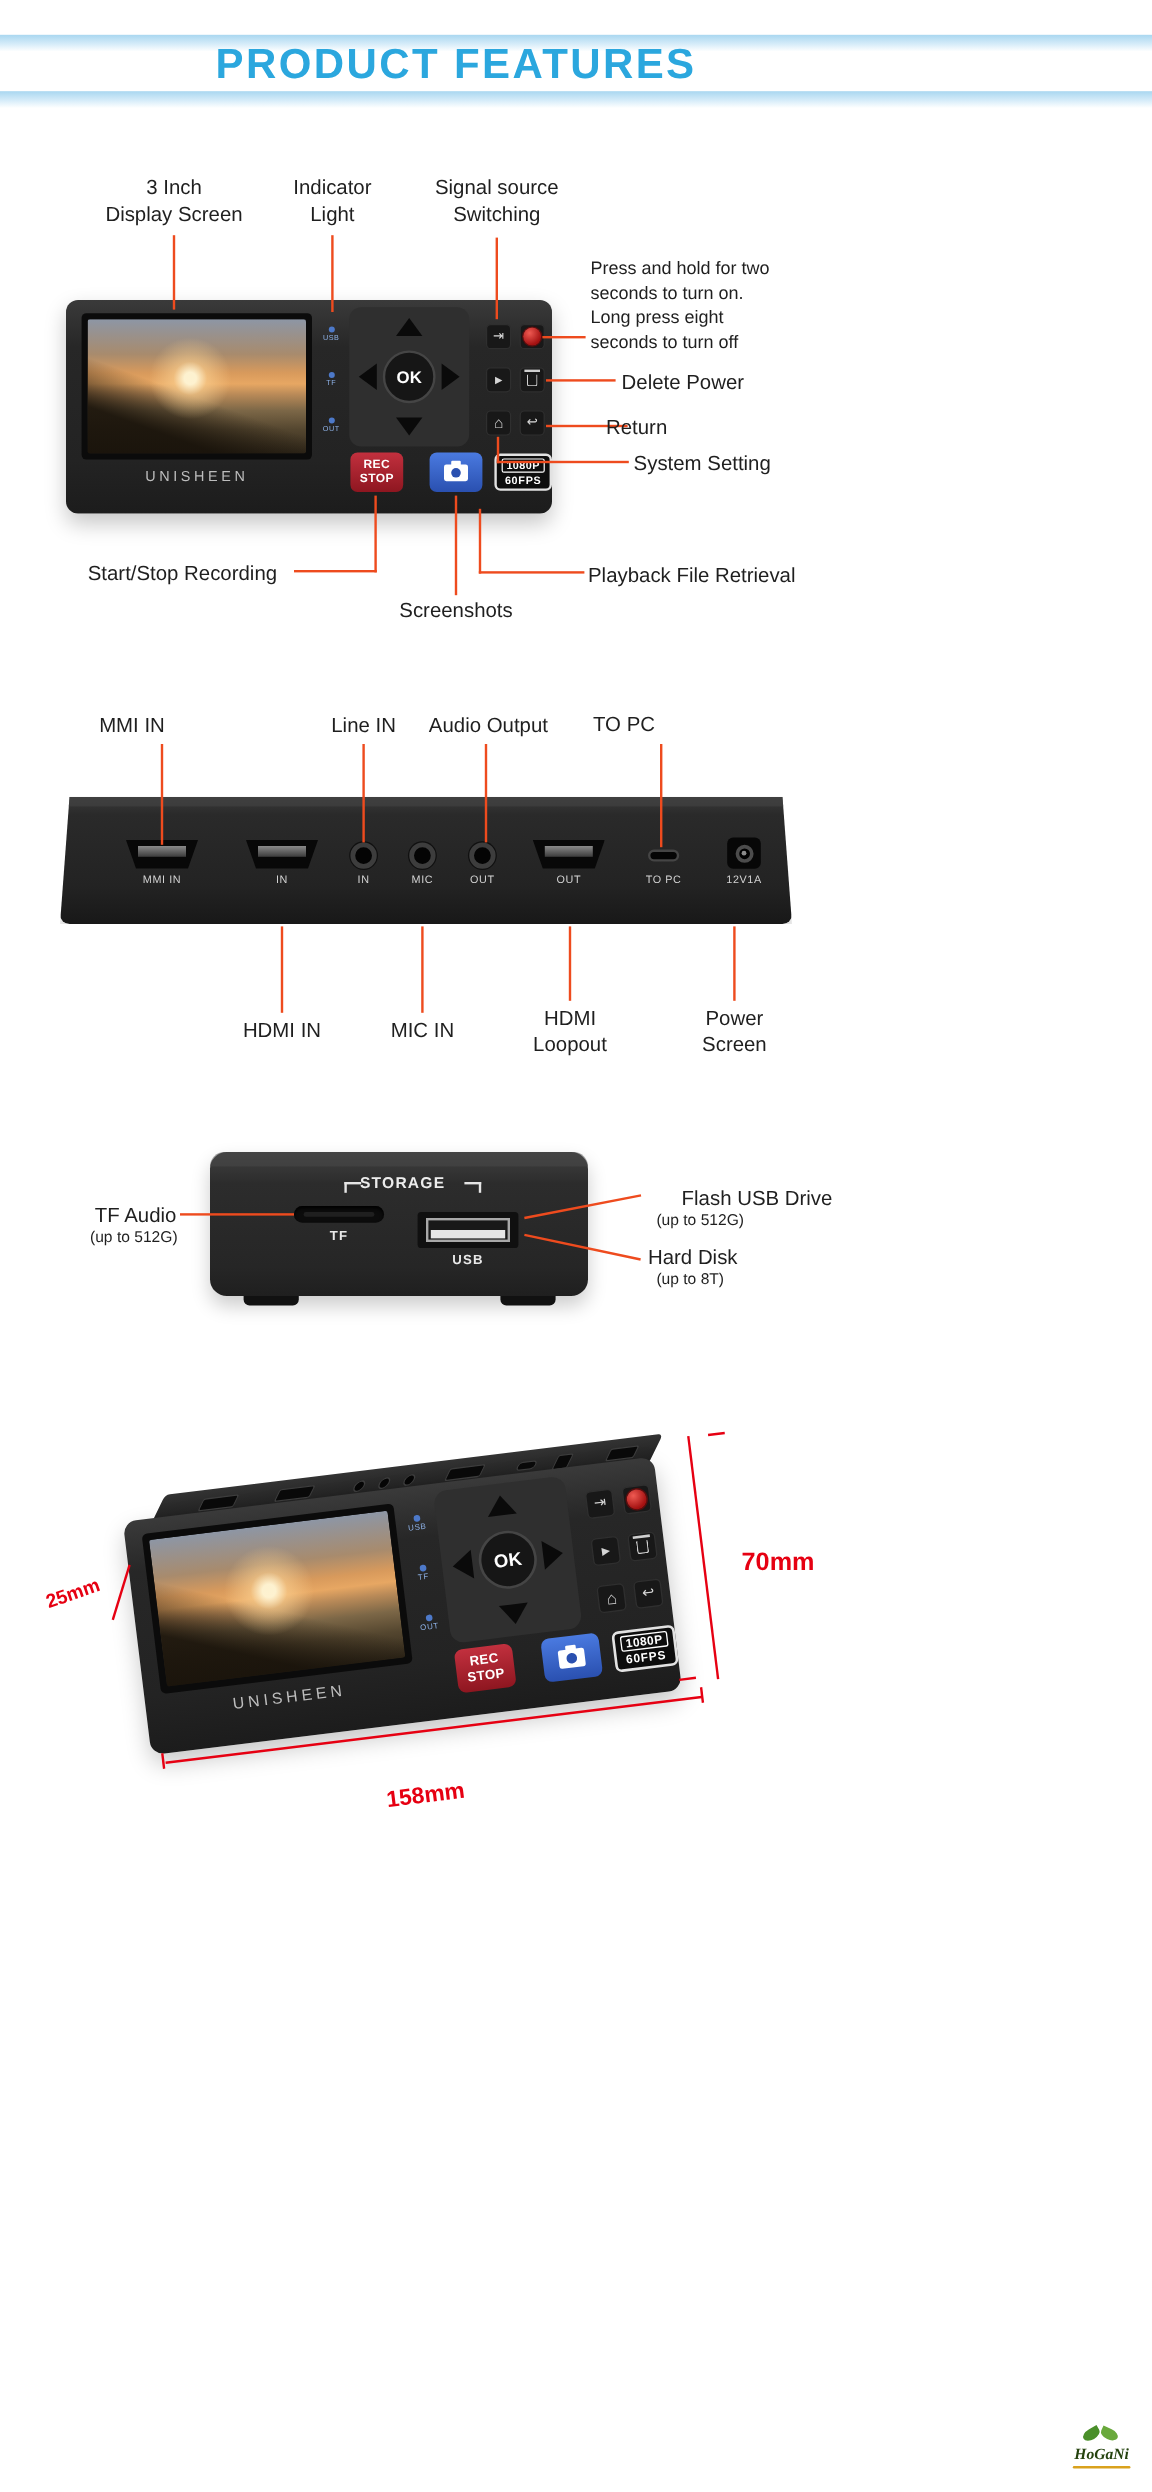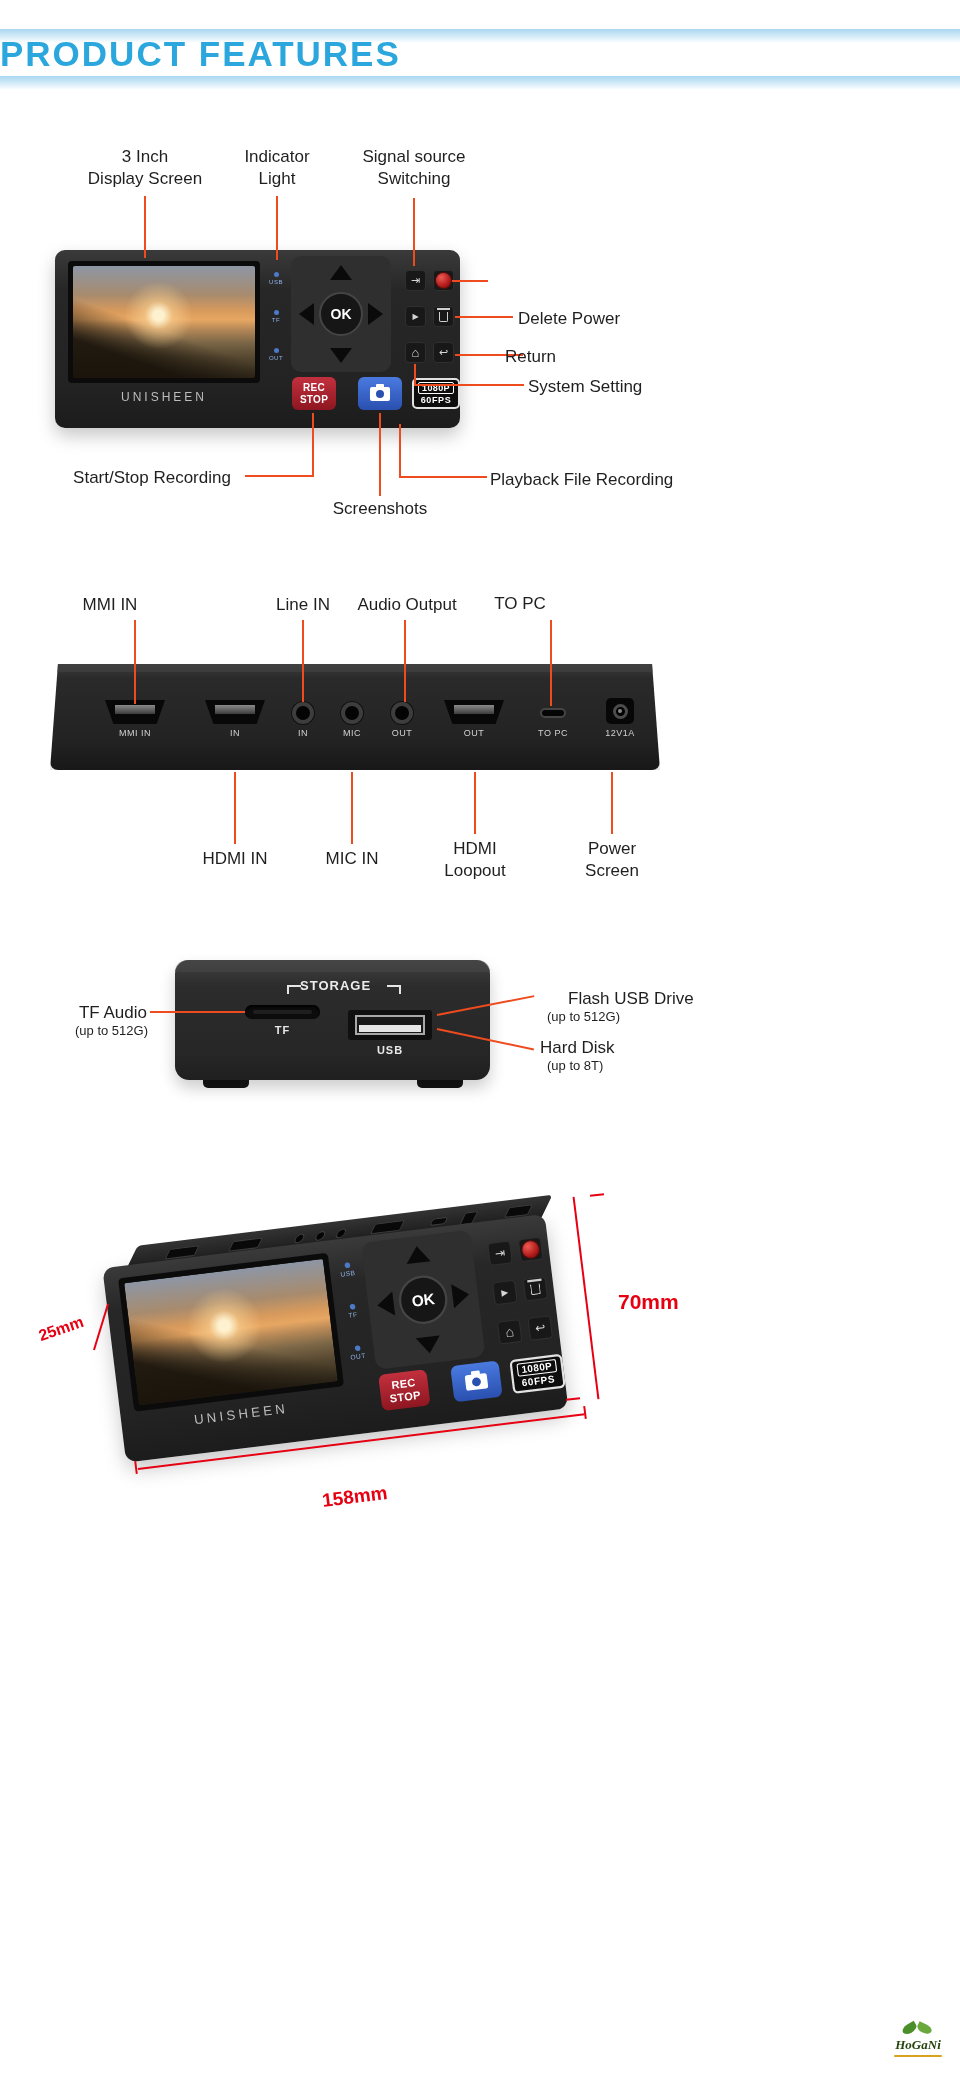--- a/index.html
+++ b/index.html
@@ -2,21 +2,21 @@
 <html><head>
 <meta charset="utf-8">
 <style>
 *{box-sizing:border-box}
 html,body{margin:0;padding:0;background:#fff}
 body{font-family:"Liberation Sans",sans-serif}
 #page{position:relative;width:960px;height:2077px;background:#fff;overflow:hidden;margin:0 auto}
 
 
 .hbar{position:absolute;left:0;width:960px;height:14px;background:linear-gradient(180deg,#a9d7f0 0%,#d6ecf9 55%,#ffffff 100%)}
-#page-title{position:absolute;left:0;top:34px;width:760px;text-align:left;font-size:35px;font-weight:bold;color:#2ba7de;letter-spacing:2px}
+#page-title{position:absolute;left:0;top:34px;width:760px;text-align:center;font-size:35px;font-weight:bold;color:#2ba7de;letter-spacing:2px}
 
 
 .lbl{position:absolute;font-size:17px;color:#1f1f1f;line-height:1.3;white-space:pre-line;z-index:7}
 .c{text-align:center}
 .r{text-align:right}
 .sub{font-size:13px}
 .oline{position:absolute;background:#ee4b1e;z-index:6}
 .rdim{position:absolute;background:#e60012;z-index:6}
 .rtxt{position:absolute;color:#e60012;font-weight:bold;z-index:7;white-space:nowrap}
 
@@ -110,26 +110,30 @@
   <div class="hbar" style="top:29px"></div>
   <div id="page-title">PRODUCT FEATURES</div>
   <div class="hbar" style="top:76px"></div>
 
   <div class="lbl c" style="left:65px;top:146px;width:160px">3 Inch
 Display Screen</div>
   <div class="lbl c" style="left:207px;top:146px;width:140px">Indicator
 Light</div>
   <div class="lbl c" style="left:334px;top:146px;width:160px">Signal source
 Switching</div>
+  <div class="lbl" style="left:492px;top:214px;width:210px;font-size:15px;line-height:1.38">Press and hold for two
+seconds to turn on.
+Long press eight
+seconds to turn off</div>
   <div class="lbl" style="left:518px;top:308px">Delete Power</div>
   <div class="lbl" style="left:505px;top:346px">Return</div>
   <div class="lbl" style="left:528px;top:376px">System Setting</div>
   <div class="lbl c" style="left:62px;top:467px;width:180px">Start/Stop Recording</div>
   <div class="lbl c" style="left:310px;top:498px;width:140px">Screenshots</div>
-  <div class="lbl" style="left:490px;top:469px">Playback File Recording</div>
+  <div class="lbl" style="left:490px;top:469px">Playback File Retrieval</div>
 
   <div class="oline" style="left:144px;top:196px;width:2px;height:62px"></div>
   <div class="oline" style="left:276px;top:196px;width:2px;height:64px"></div>
   <div class="oline" style="left:413px;top:198px;width:2px;height:68px"></div>
   <div class="oline" style="left:452px;top:280px;width:36px;height:2px"></div>
   <div class="oline" style="left:455px;top:316px;width:58px;height:2px"></div>
   <div class="oline" style="left:455px;top:354px;width:68px;height:2px"></div>
   <div class="oline" style="left:414px;top:364px;width:2px;height:22px"></div>
   <div class="oline" style="left:414px;top:384px;width:110px;height:2px"></div>
   <div class="oline" style="left:312px;top:413px;width:2px;height:64px"></div>

